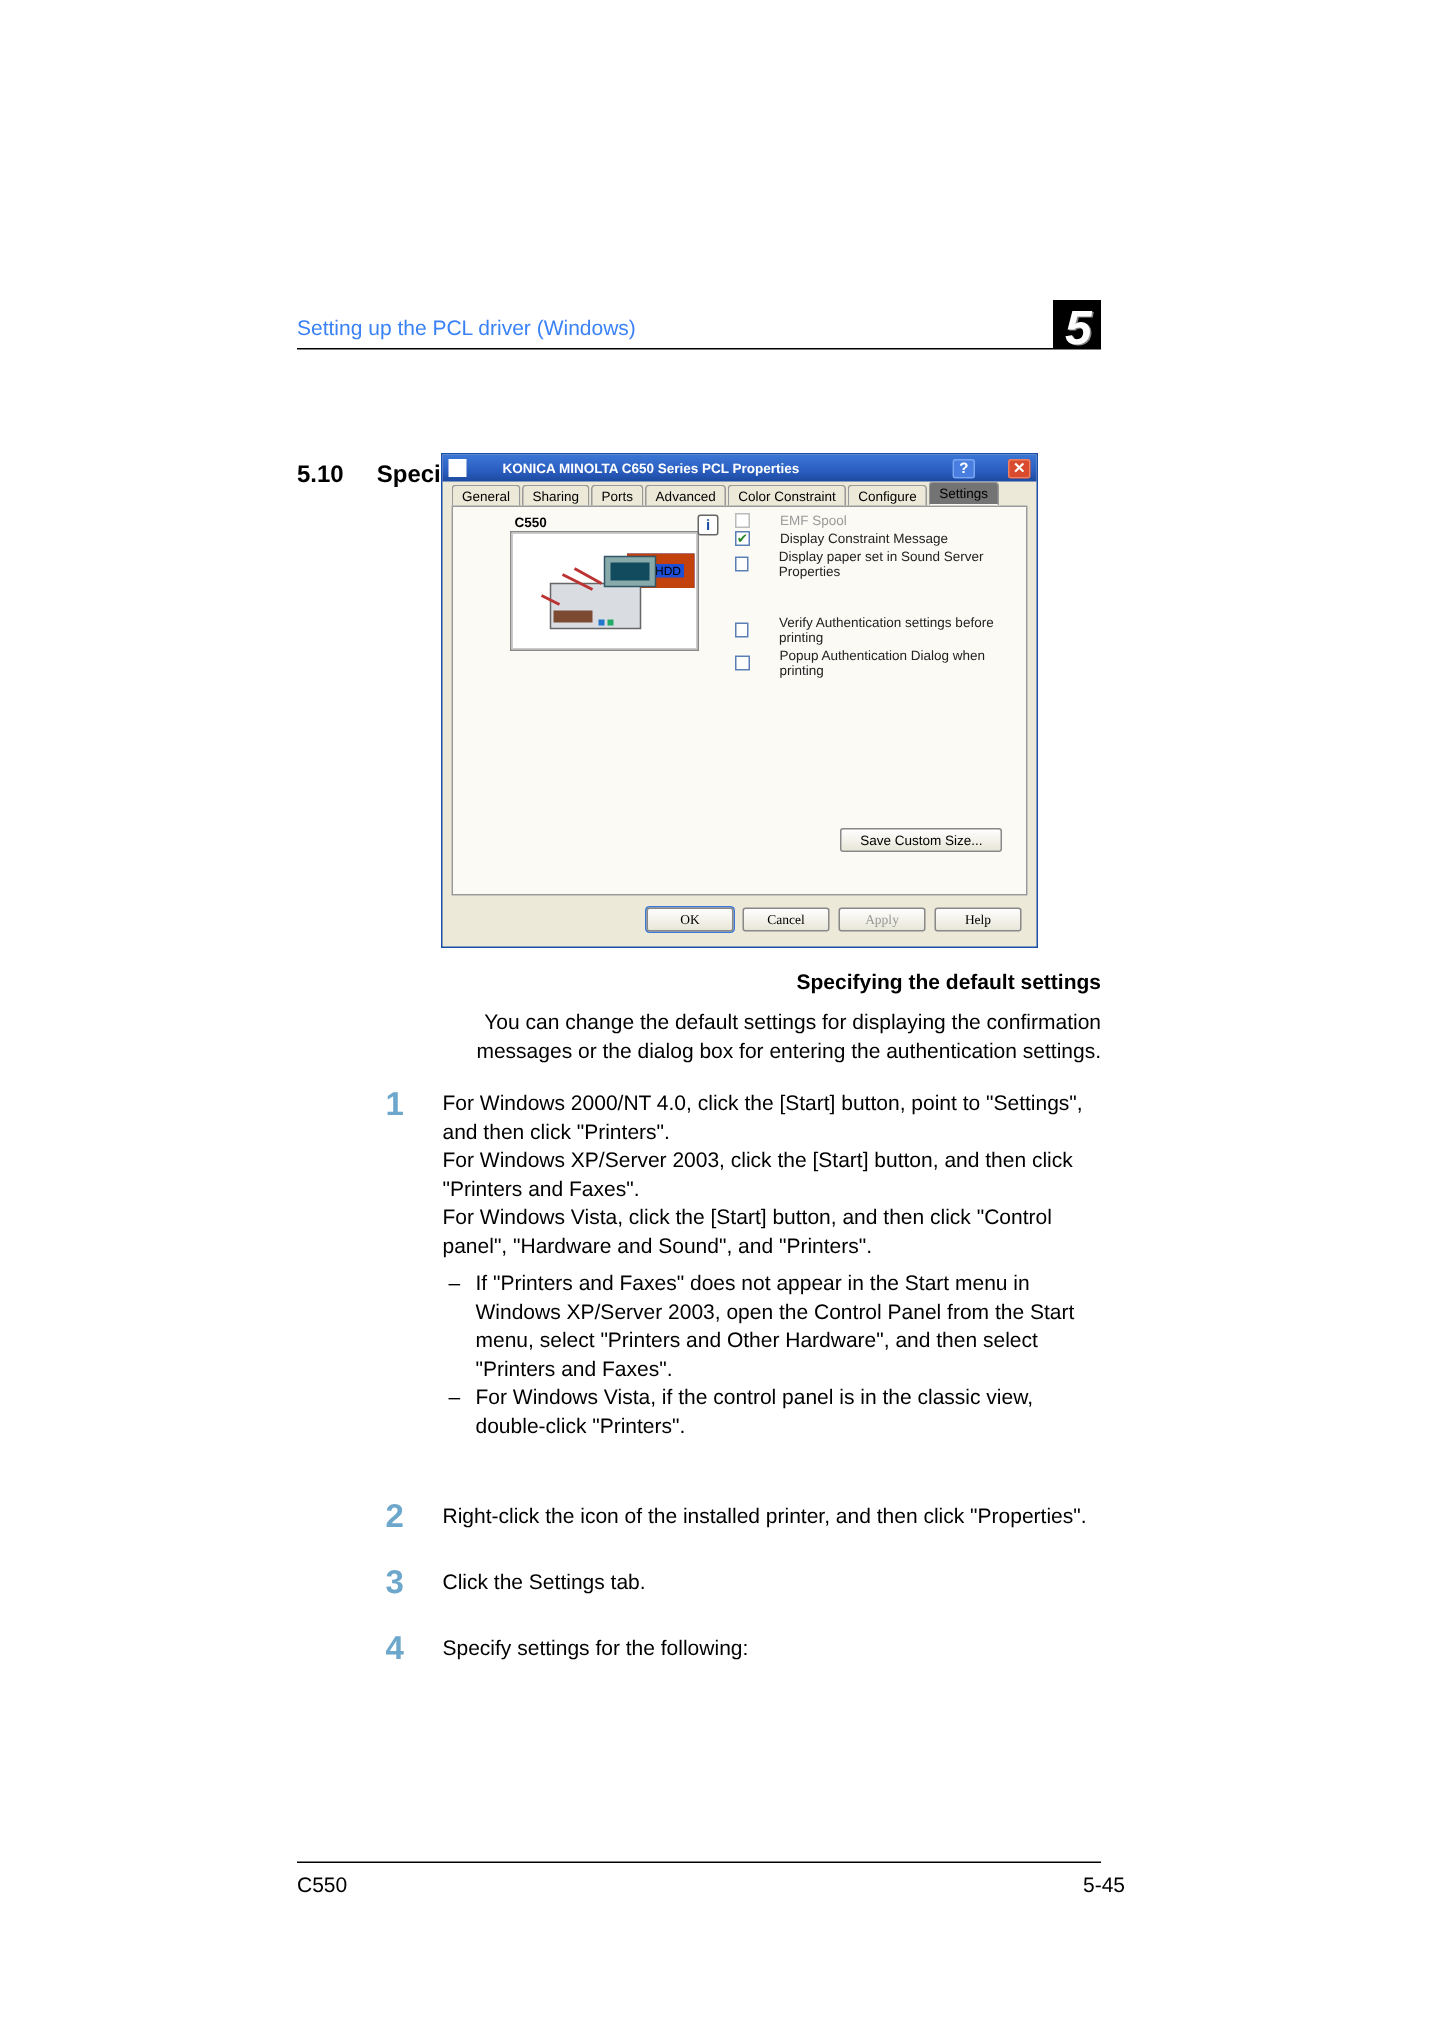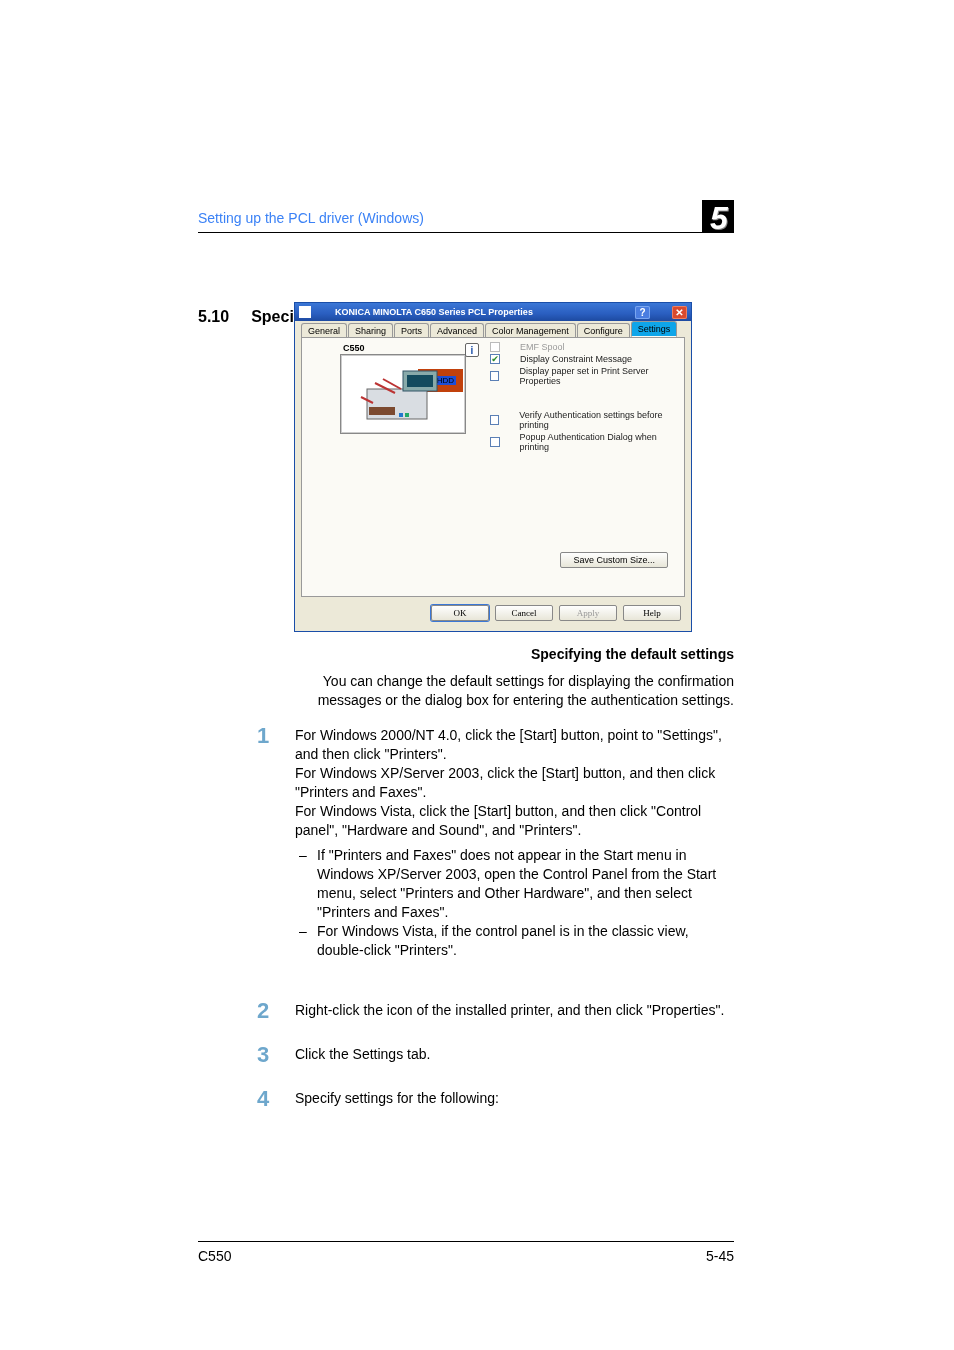--- a/index.html
+++ b/index.html
@@ -113,21 +113,21 @@
   .tab {
     padding: 2px 6px 2px 6px;
     border: 1px solid #999;
     border-bottom: none;
     border-radius: 3px 3px 0 0;
     background: #ece9d8;
     position: relative;
     top: 1px;
   }
   .tab.active {
-    background: #0ea5e9;
+    background: #737373;
     font-weight: normal;
     border-bottom: 1px solid #fbfaf5;
     top: 0;
     z-index:2;
   }
   .tab-panel {
     margin: 0 6px 6px 6px;
     border: 1px solid #999;
     background: #fbfaf5;
     height: 260px;
@@ -279,21 +279,21 @@
   }
   .footer-left {
     position: absolute;
     top: 1248px;
     left: 198px;
     font-size: 14px;
   }
   .footer-right {
     position: absolute;
     top: 1248px;
-    right: 220px;
+    right: 204px;
     font-size: 14px;
   }
 </style>
 </head>
 <body>
 
 <div class="page">
 
   <div class="header-text">Setting up the PCL driver (Windows)</div>
   <div class="header-line"></div>
@@ -311,21 +311,21 @@
       <span class="spacer"></span>
       <span class="tbar-btn tbar-help">?</span>
       <span class="tbar-btn tbar-close">✕</span>
     </div>
 
     <div class="tab-row">
       <div class="tab">General</div>
       <div class="tab">Sharing</div>
       <div class="tab">Ports</div>
       <div class="tab">Advanced</div>
-      <div class="tab">Color Management</div>
+      <div class="tab">Color Constraint</div>
       <div class="tab">Configure</div>
       <div class="tab active">Settings</div>
     </div>
 
     <div class="tab-panel">
 
       <div class="preview">
         <span class="label">C550</span>
         <span class="hdd">🔒<span>HDD</span></span>
         <span class="info">i</span>
@@ -346,21 +346,21 @@
         <div class="row">
           <span class="cb disabled"></span>
           <span class="grey">EMF Spool</span>
         </div>
         <div class="row">
           <span class="cb">✔</span>
           <span>Display Constraint Message</span>
         </div>
         <div class="row">
           <span class="cb"></span>
-          <span>Display paper set in Print Server Properties</span>
+          <span>Display paper set in Sound Server Properties</span>
         </div>
         <div class="gap"></div>
         <div class="row">
           <span class="cb"></span>
           <span>Verify Authentication settings before printing</span>
         </div>
         <div class="row">
           <span class="cb"></span>
           <span>Popup Authentication Dialog when printing</span>
         </div>

